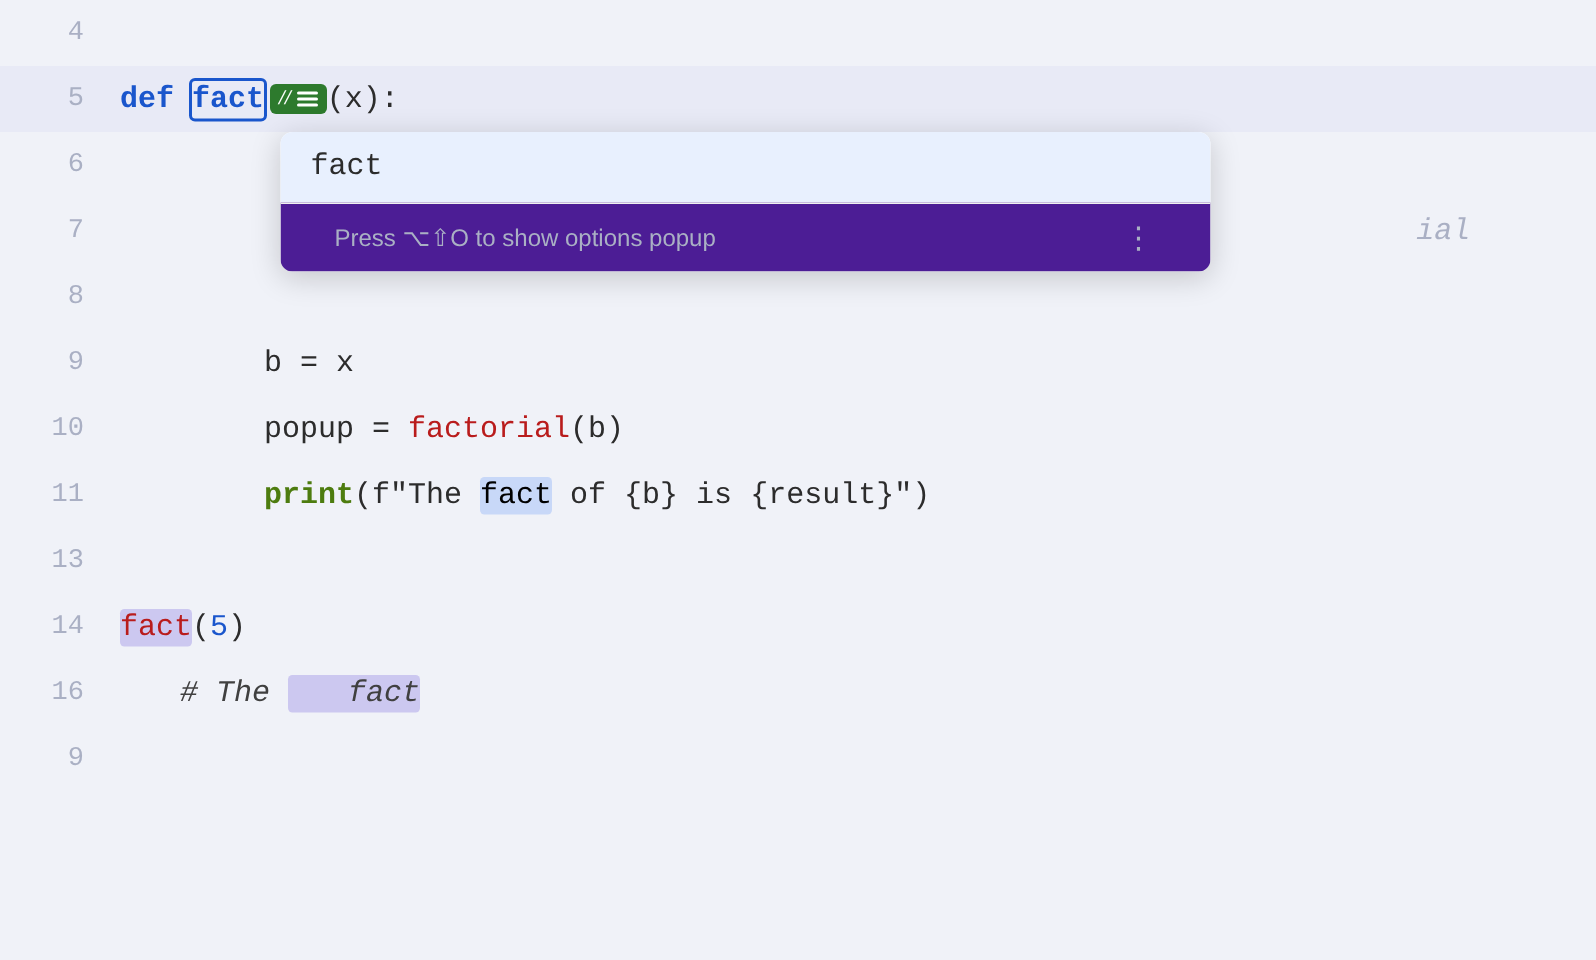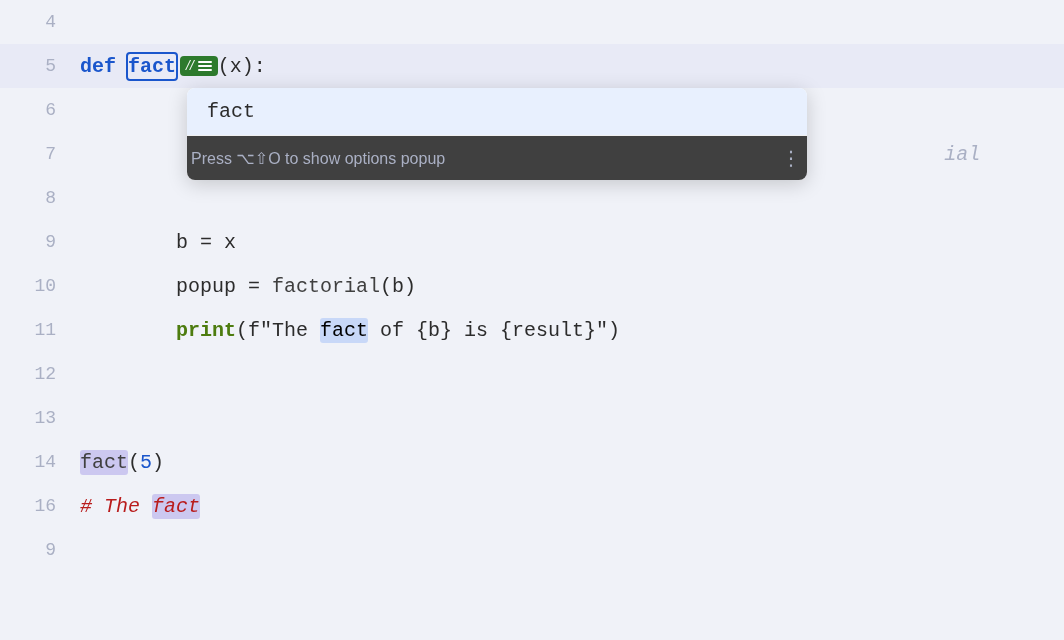--- a/index.html
+++ b/index.html
@@ -54,24 +54,24 @@
       flex: 1;
       font-size: 20px;
       font-family: 'Courier New', Courier, monospace;
       white-space: pre;
       display: flex;
       align-items: center;
     }
 
     .kw-def { color: #1a56cc; font-weight: 600; }
     .kw-print { color: #4d7c0f; font-weight: 600; }
-    .fn-call { color: #404040; }
+    .fn-call { color: #b91c1c; }
     .normal { color: #2c2c2c; }
     .number { color: #1a56cc; }
-    .comment { color: #b91c1c; font-style: italic; }
+    .comment { color: #404040; font-style: italic; margin-left: 40px; }
     .fact-highlight-blue {
       background: #c8d8f8;
       border-radius: 3px;
       padding: 1px 0;
     }
     .fact-highlight-purple {
       background: #ccc8f0;
       border-radius: 3px;
       padding: 1px 0;
     }
@@ -98,25 +98,25 @@
     .autocomplete-item {
       padding: 12px 20px;
       font-size: 20px;
       font-family: 'Courier New', Courier, monospace;
       color: #2c2c2c;
       background: #e8f0fe;
       cursor: pointer;
     }
 
     .autocomplete-hint {
-      padding: 10px 4px;
+      padding: 10px 36px;
       font-size: 16px;
       font-family: -apple-system, BlinkMacSystemFont, sans-serif;
       color: #aab0c4;
-      background: #404040;
+      background: #4c1d95;
       display: flex;
       align-items: center;
       justify-content: space-between;
       border-top: 1px solid #f0f0f0;
     }
 
     .hint-dots {
       font-size: 20px;
       color: #aab0c4;
       letter-spacing: 2px;
@@ -220,24 +220,20 @@
       </span>
     </div>
 
     <div class="line">
       <span class="line-number">11</span>
       <span class="line-content">
         <span class="kw-print">        print</span><span class="normal">(f"The </span><span class="fact-highlight-blue">fact</span><span class="normal"> of {b} is {result}")</span>
       </span>
     </div>
 
-    <div class="line">
-      <span class="line-number">12</span>
-      <span class="line-content"></span>
-    </div>
 
     <div class="line">
       <span class="line-number">13</span>
       <span class="line-content"></span>
     </div>
 
     <div class="line">
       <span class="line-number">14</span>
       <span class="line-content">
         <span class="fact-highlight-purple"><span class="fn-call">fact</span></span><span class="normal">(</span><span class="number">5</span><span class="normal">)</span>

